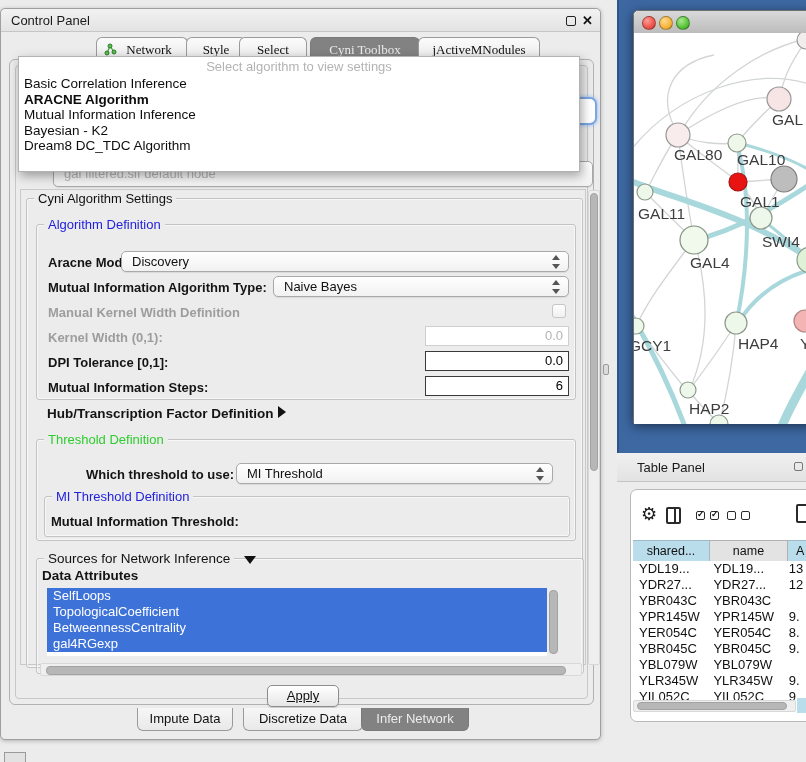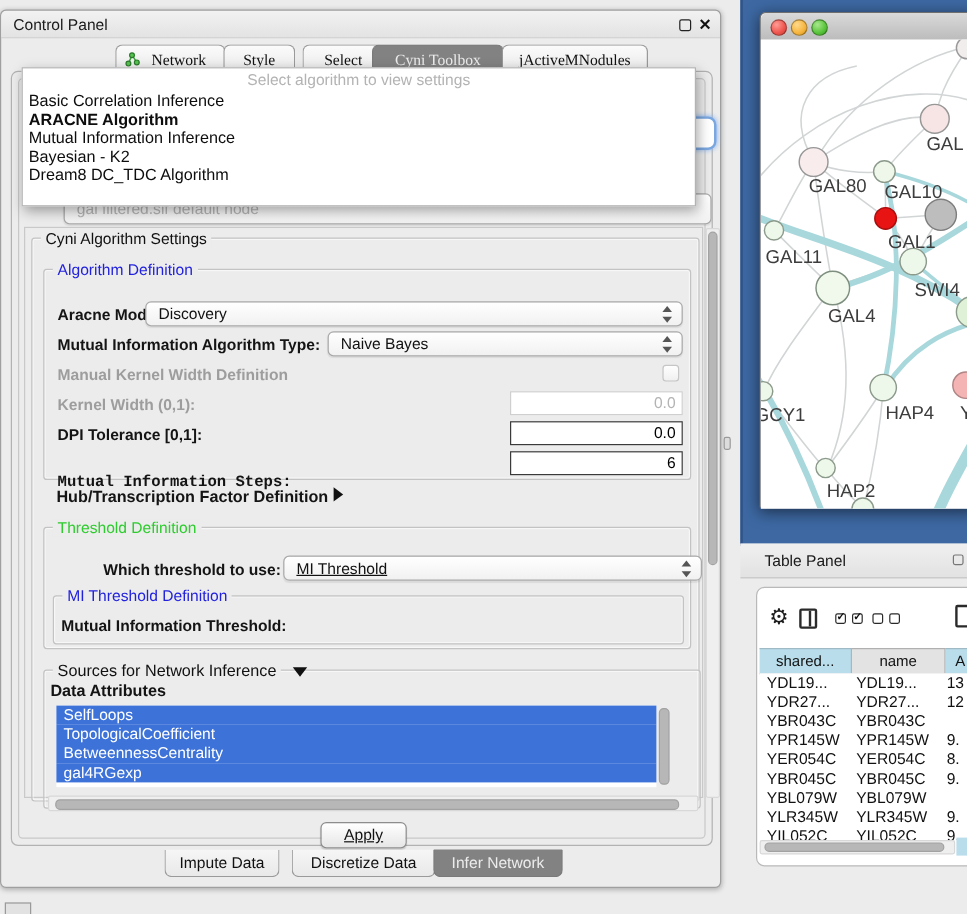--- a/index.html
+++ b/index.html
@@ -81,21 +81,21 @@
           <line x1="6" y1="3" x2="10" y2="9" stroke="#3aa03a" stroke-width="1.2"></line>
           <circle cx="6" cy="3" r="2" fill="#55c34f" stroke="#2c7a2c"></circle>
           <circle cx="3" cy="10" r="2" fill="#55c34f" stroke="#2c7a2c"></circle>
           <circle cx="10" cy="9" r="2" fill="#55c34f" stroke="#2c7a2c"></circle>
         </svg>
         <span style="padding-left:14px;">Network</span>
       </div>
       <div class="tab" style="left:185px;width:58px;">
         <span>Style</span>
       </div>
-      <div class="tab" style="left:251px;width:66px;">
+      <div class="tab" style="left:238px;width:66px;">
         <span>Select</span>
       </div>
       <div class="tab sel" style="left:309px;width:108px;">
         <span>Cyni Toolbox</span>
       </div>
       <div class="tab" style="left:417px;width:120px;">
         <span>jActiveMNodules</span>
       </div>
     </div>
 
@@ -128,31 +128,31 @@
 
     <span class="b lbl dis" style="left:47px;top:296px;">Manual Kernel Width Definition</span>
     <div class="b" style="left:551px;top:295px;width:14px;height:14px;border:1px solid #c6c6c6;border-radius:3px;background:linear-gradient(#fefefe,#f0f0f0);"></div>
 
     <span class="b lbl dis" style="left:47px;top:321px;">Kernel Width (0,1):</span>
     <div class="b field dis" style="left:424px;top:317px;width:144px;height:20px;">0.0</div>
 
     <span class="b lbl" style="left:47px;top:346px;">DPI Tolerance [0,1]:</span>
     <div class="b field en" style="left:424px;top:342px;width:144px;height:20px;">0.0</div>
 
-    <span class="b lbl" style="left:47px;top:385px;font-family:Liberation Mono, monospace;">Mutual Information Steps:</span>
+    <span class="b lbl" style="left:47px;top:371px;">Mutual Information Steps:</span>
     <div class="b field en" style="left:424px;top:367px;width:144px;height:20px;">6</div>
 
     <span class="b lbl" style="left:46px;top:397px;font-size:13.5px;">Hub/Transcription Factor Definition</span>
     <div class="b arrow-right" style="left:277px;top:397px;"></div>
 
     <div class="b grp" style="left:35px;top:430px;width:540px;height:102px;"></div>
     <span class="gl green b" style="left:43px;top:424px;">Threshold Definition</span>
 
     <span class="b lbl" style="left:85px;top:458px;">Which threshold to use:</span>
-    <div class="b combo" style="left:235px;top:454px;width:349px;height:21px;text-decoration:underline;">
+    <div class="b combo" style="left:235px;top:454px;width:317px;height:21px;">
       <span>MI Threshold</span>
       <span class="spin"></span>
     </div>
 
     <div class="b grp" style="left:43px;top:487px;width:526px;height:41px;"></div>
     <span class="gl blue b" style="left:51px;top:481px;">MI Threshold Definition</span>
 
     <span class="b lbl" style="left:50px;top:505px;">Mutual Information Threshold:</span>
 
     <div class="b grp" style="left:35px;top:549px;width:548px;height:116px;"></div>

